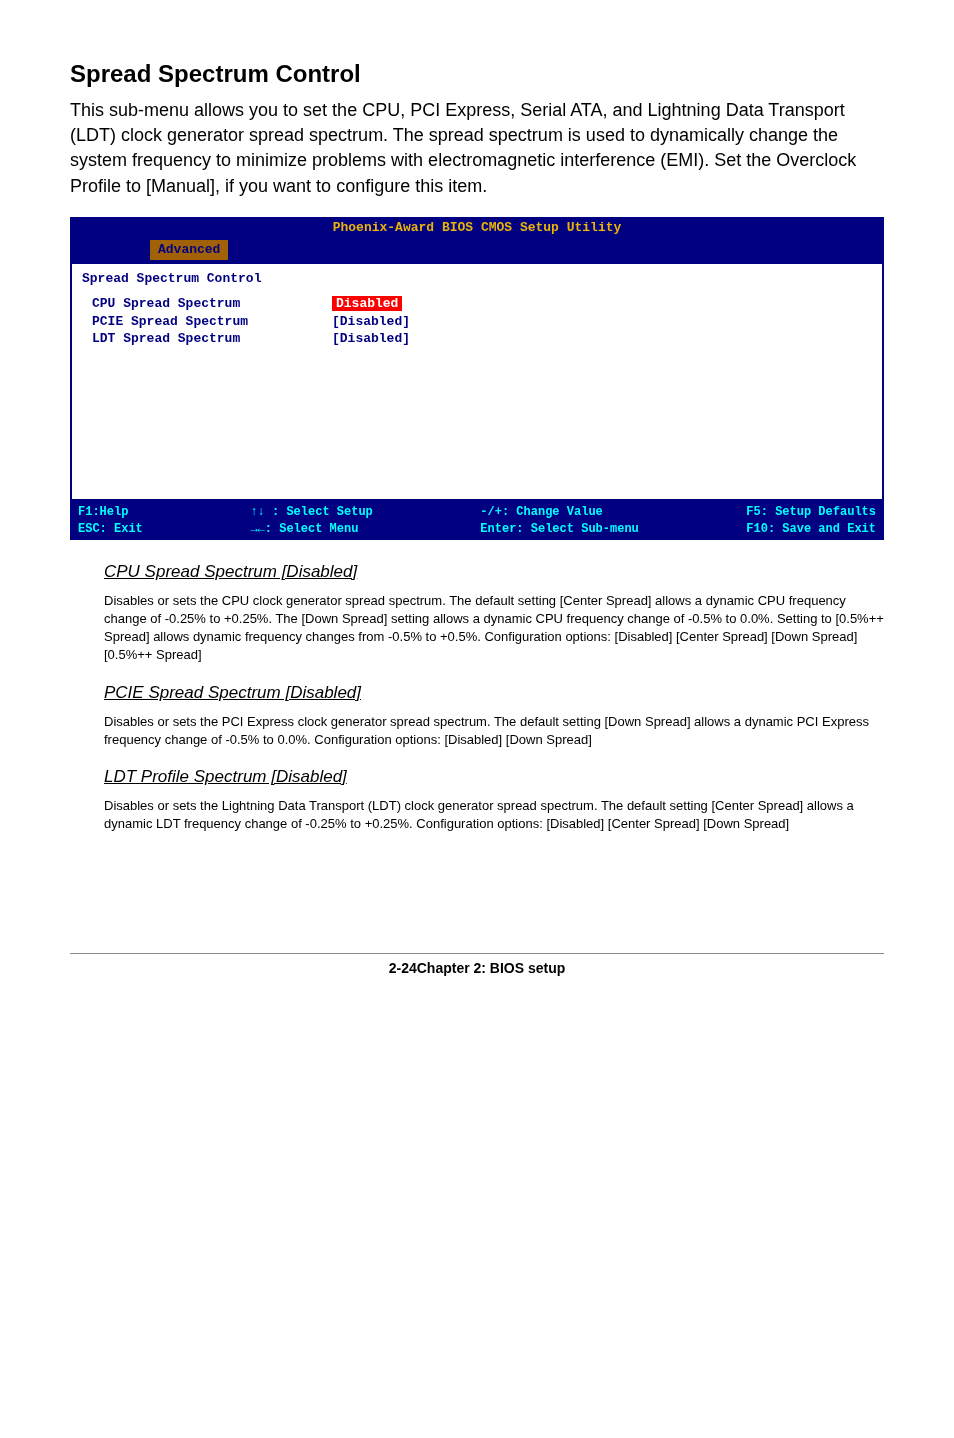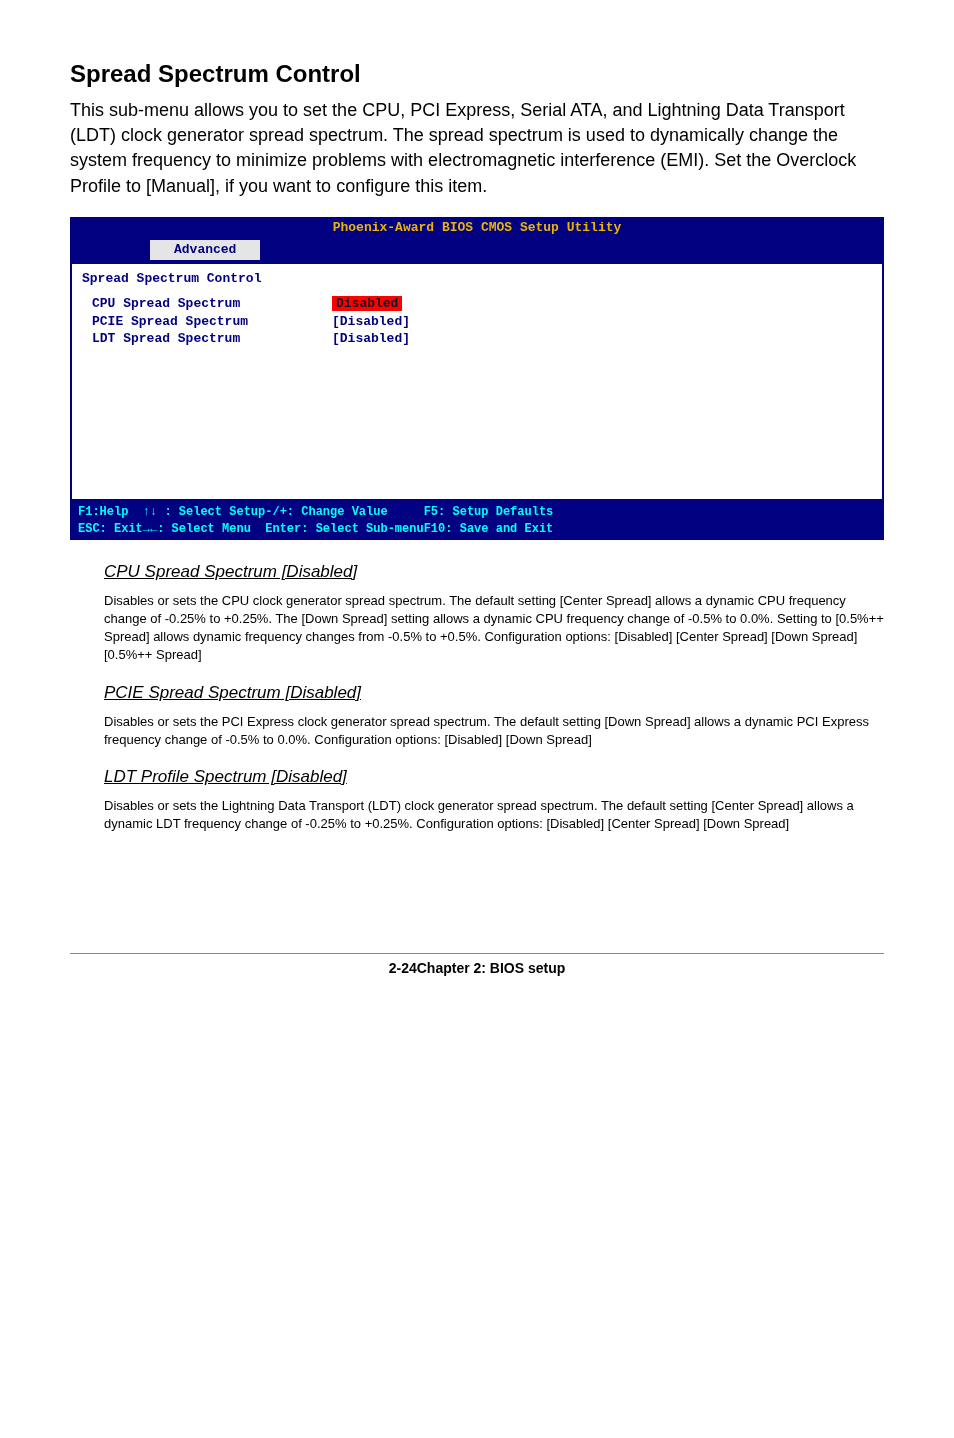--- a/index.html
+++ b/index.html
@@ -33,23 +33,23 @@
     background: #000080;
     color: #eab308;
     text-align: center;
     padding: 2px 0;
   }
   .bios-menu {
     background: #000080;
     padding: 2px 0 2px 80px;
   }
   .bios-menu-tab {
-    background: #e5e5e5;
+    background: #a16207;
     color: #000080;
-    padding: 1px 24px;
+    padding: 1px 8px;
     display: inline-block;
   }
   .bios-sub-title {
     background: #fff;
     color: #000080;
     border: 2px solid #000080;
     border-bottom: none;
     padding: 6px 10px 4px;
   }
   .bios-body {
@@ -59,29 +59,29 @@
     border-top: none;
     padding: 4px 10px 14px;
     height: 210px;
     position: relative;
   }
   .bios-row { display: flex; align-items: center; }
   .bios-col-label { width: 250px; padding-left: 10px; }
   .bios-col-value { }
   .bios-val-highlight {
     background: #ff0000;
-    color: #0f172a;
+    color: #ffffff;
     padding: 0 4px;
   }
   .bios-help {
     background: #000080;
     color: #00ffff;
     padding: 3px 8px;
     display: flex;
-    justify-content: flex-start;
+    justify-content: space-between;
     font-size: 12px;
   }
   .bios-help-col { white-space: pre; }
   .item-heading {
     font-style: italic;
     text-decoration: underline;
     font-size: 17px;
     margin: 18px 0 10px 34px;
   }
   .item-body {

